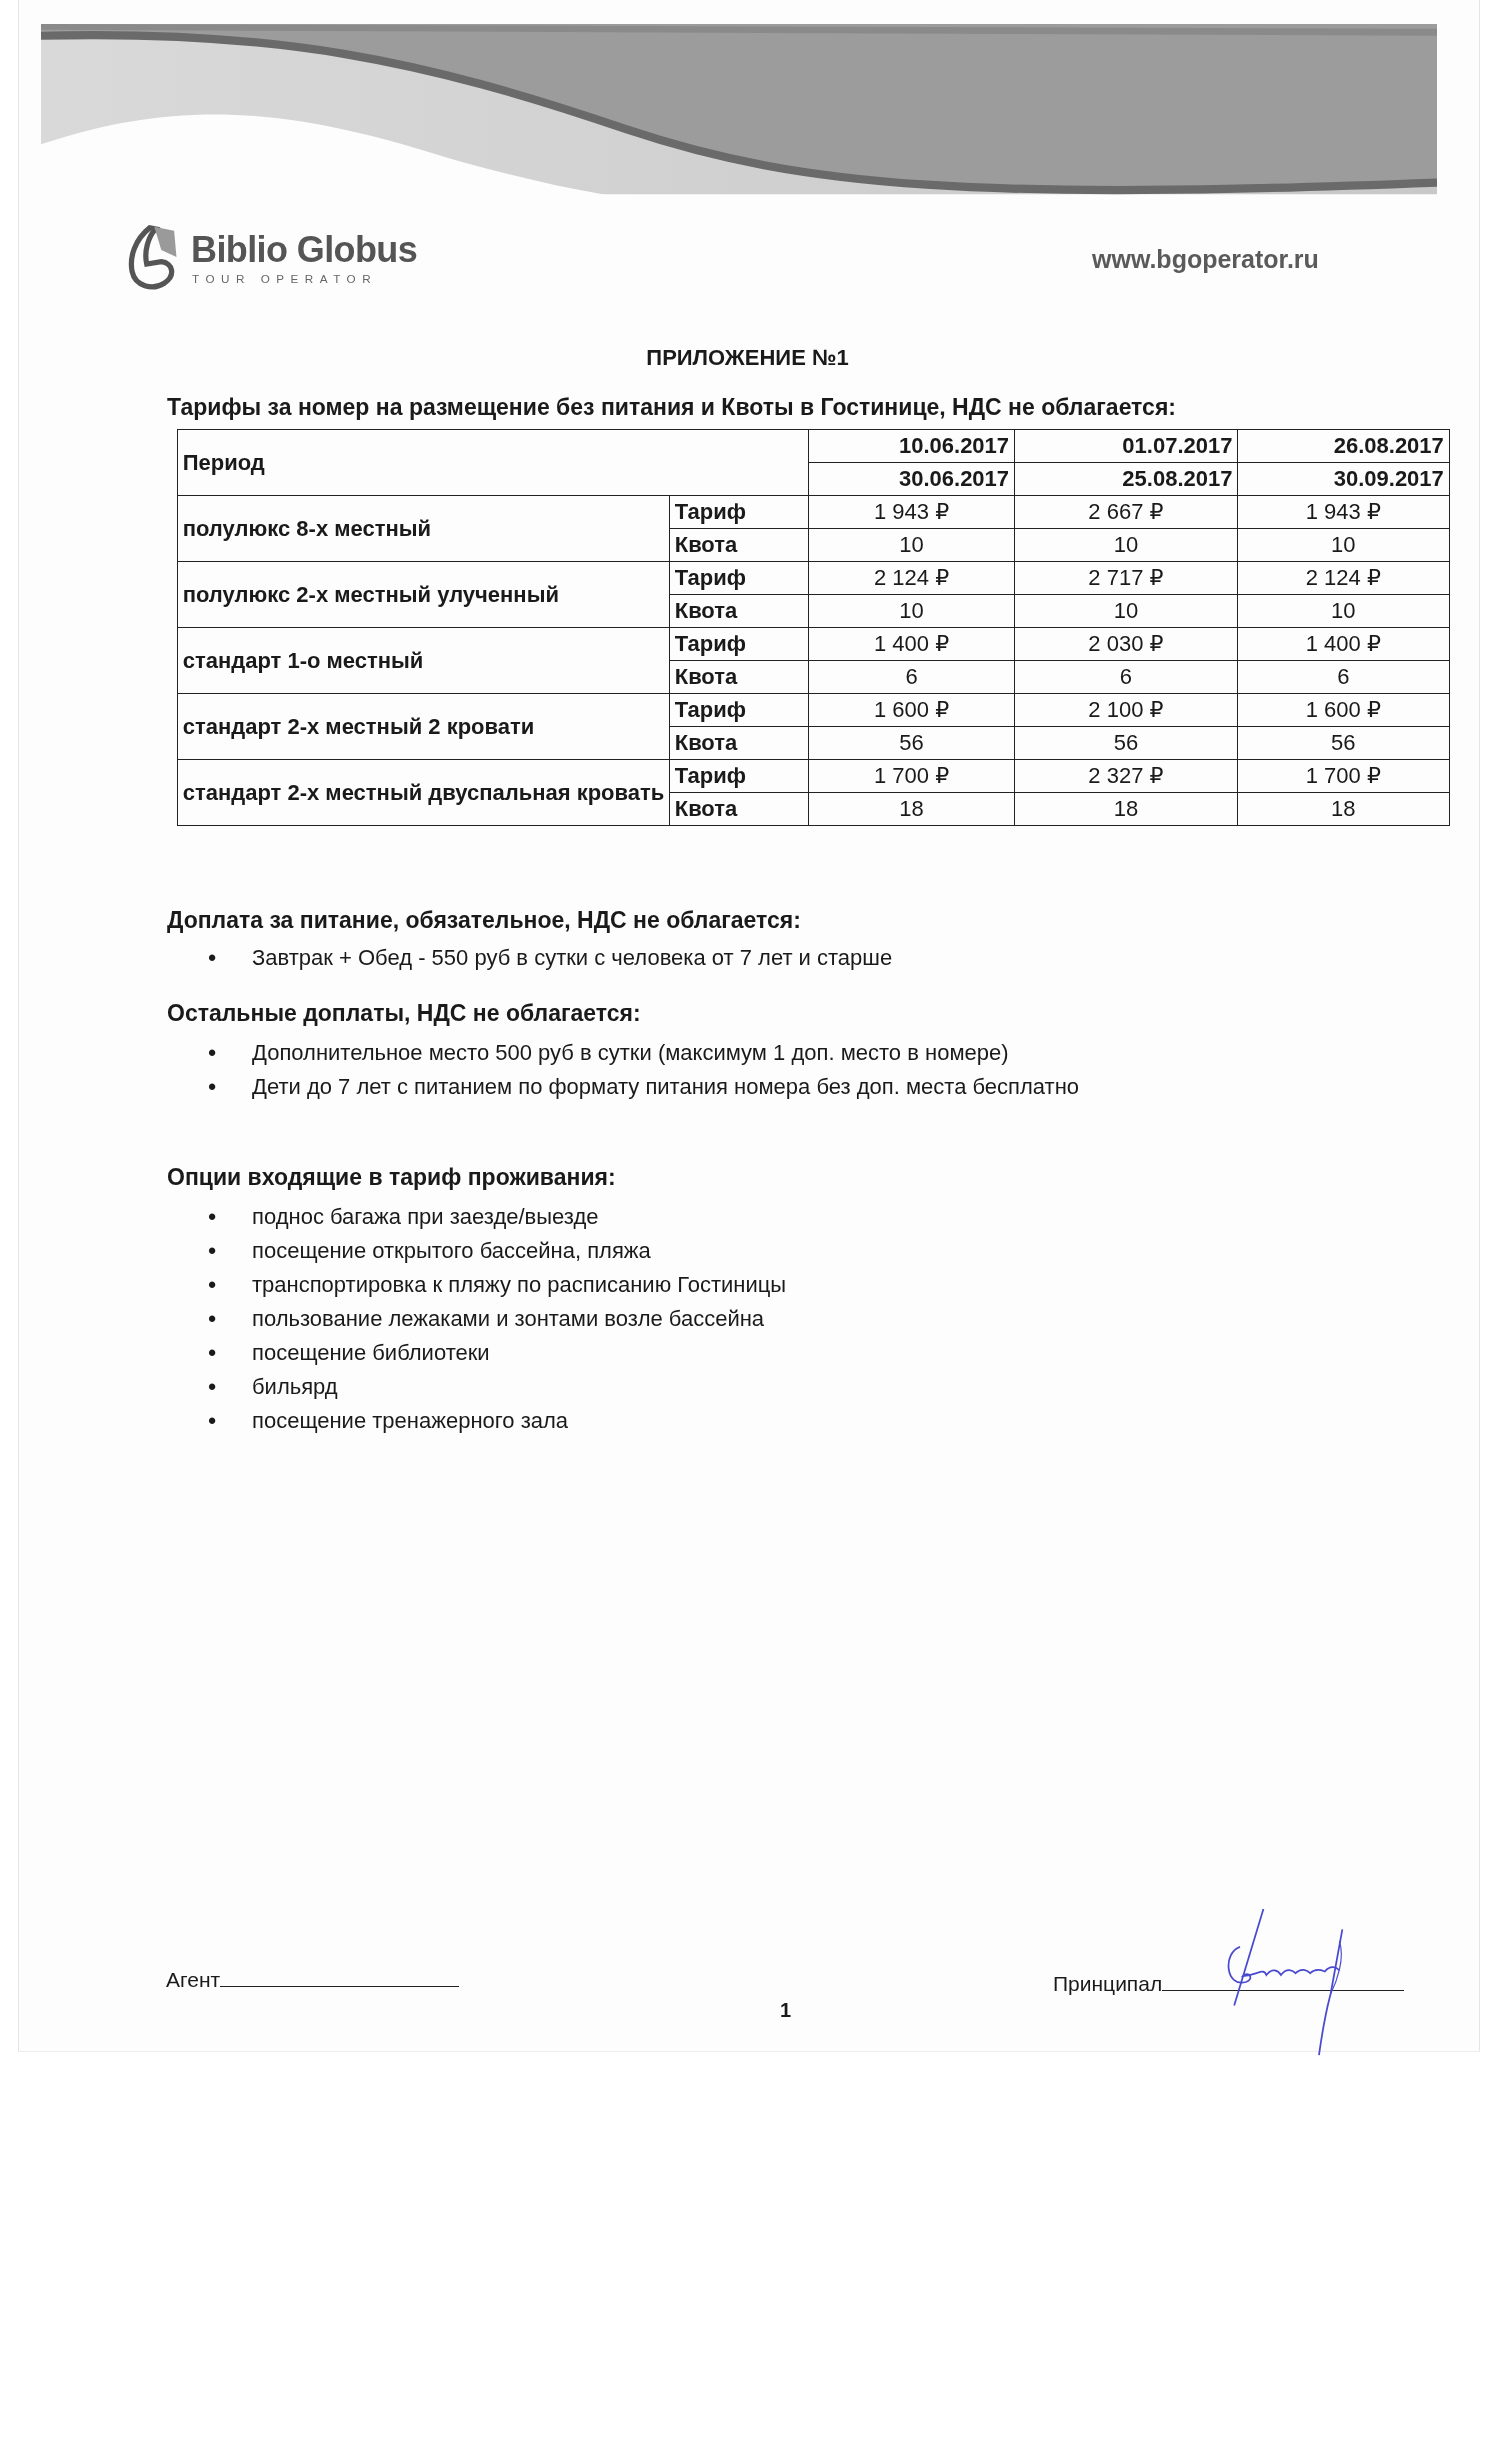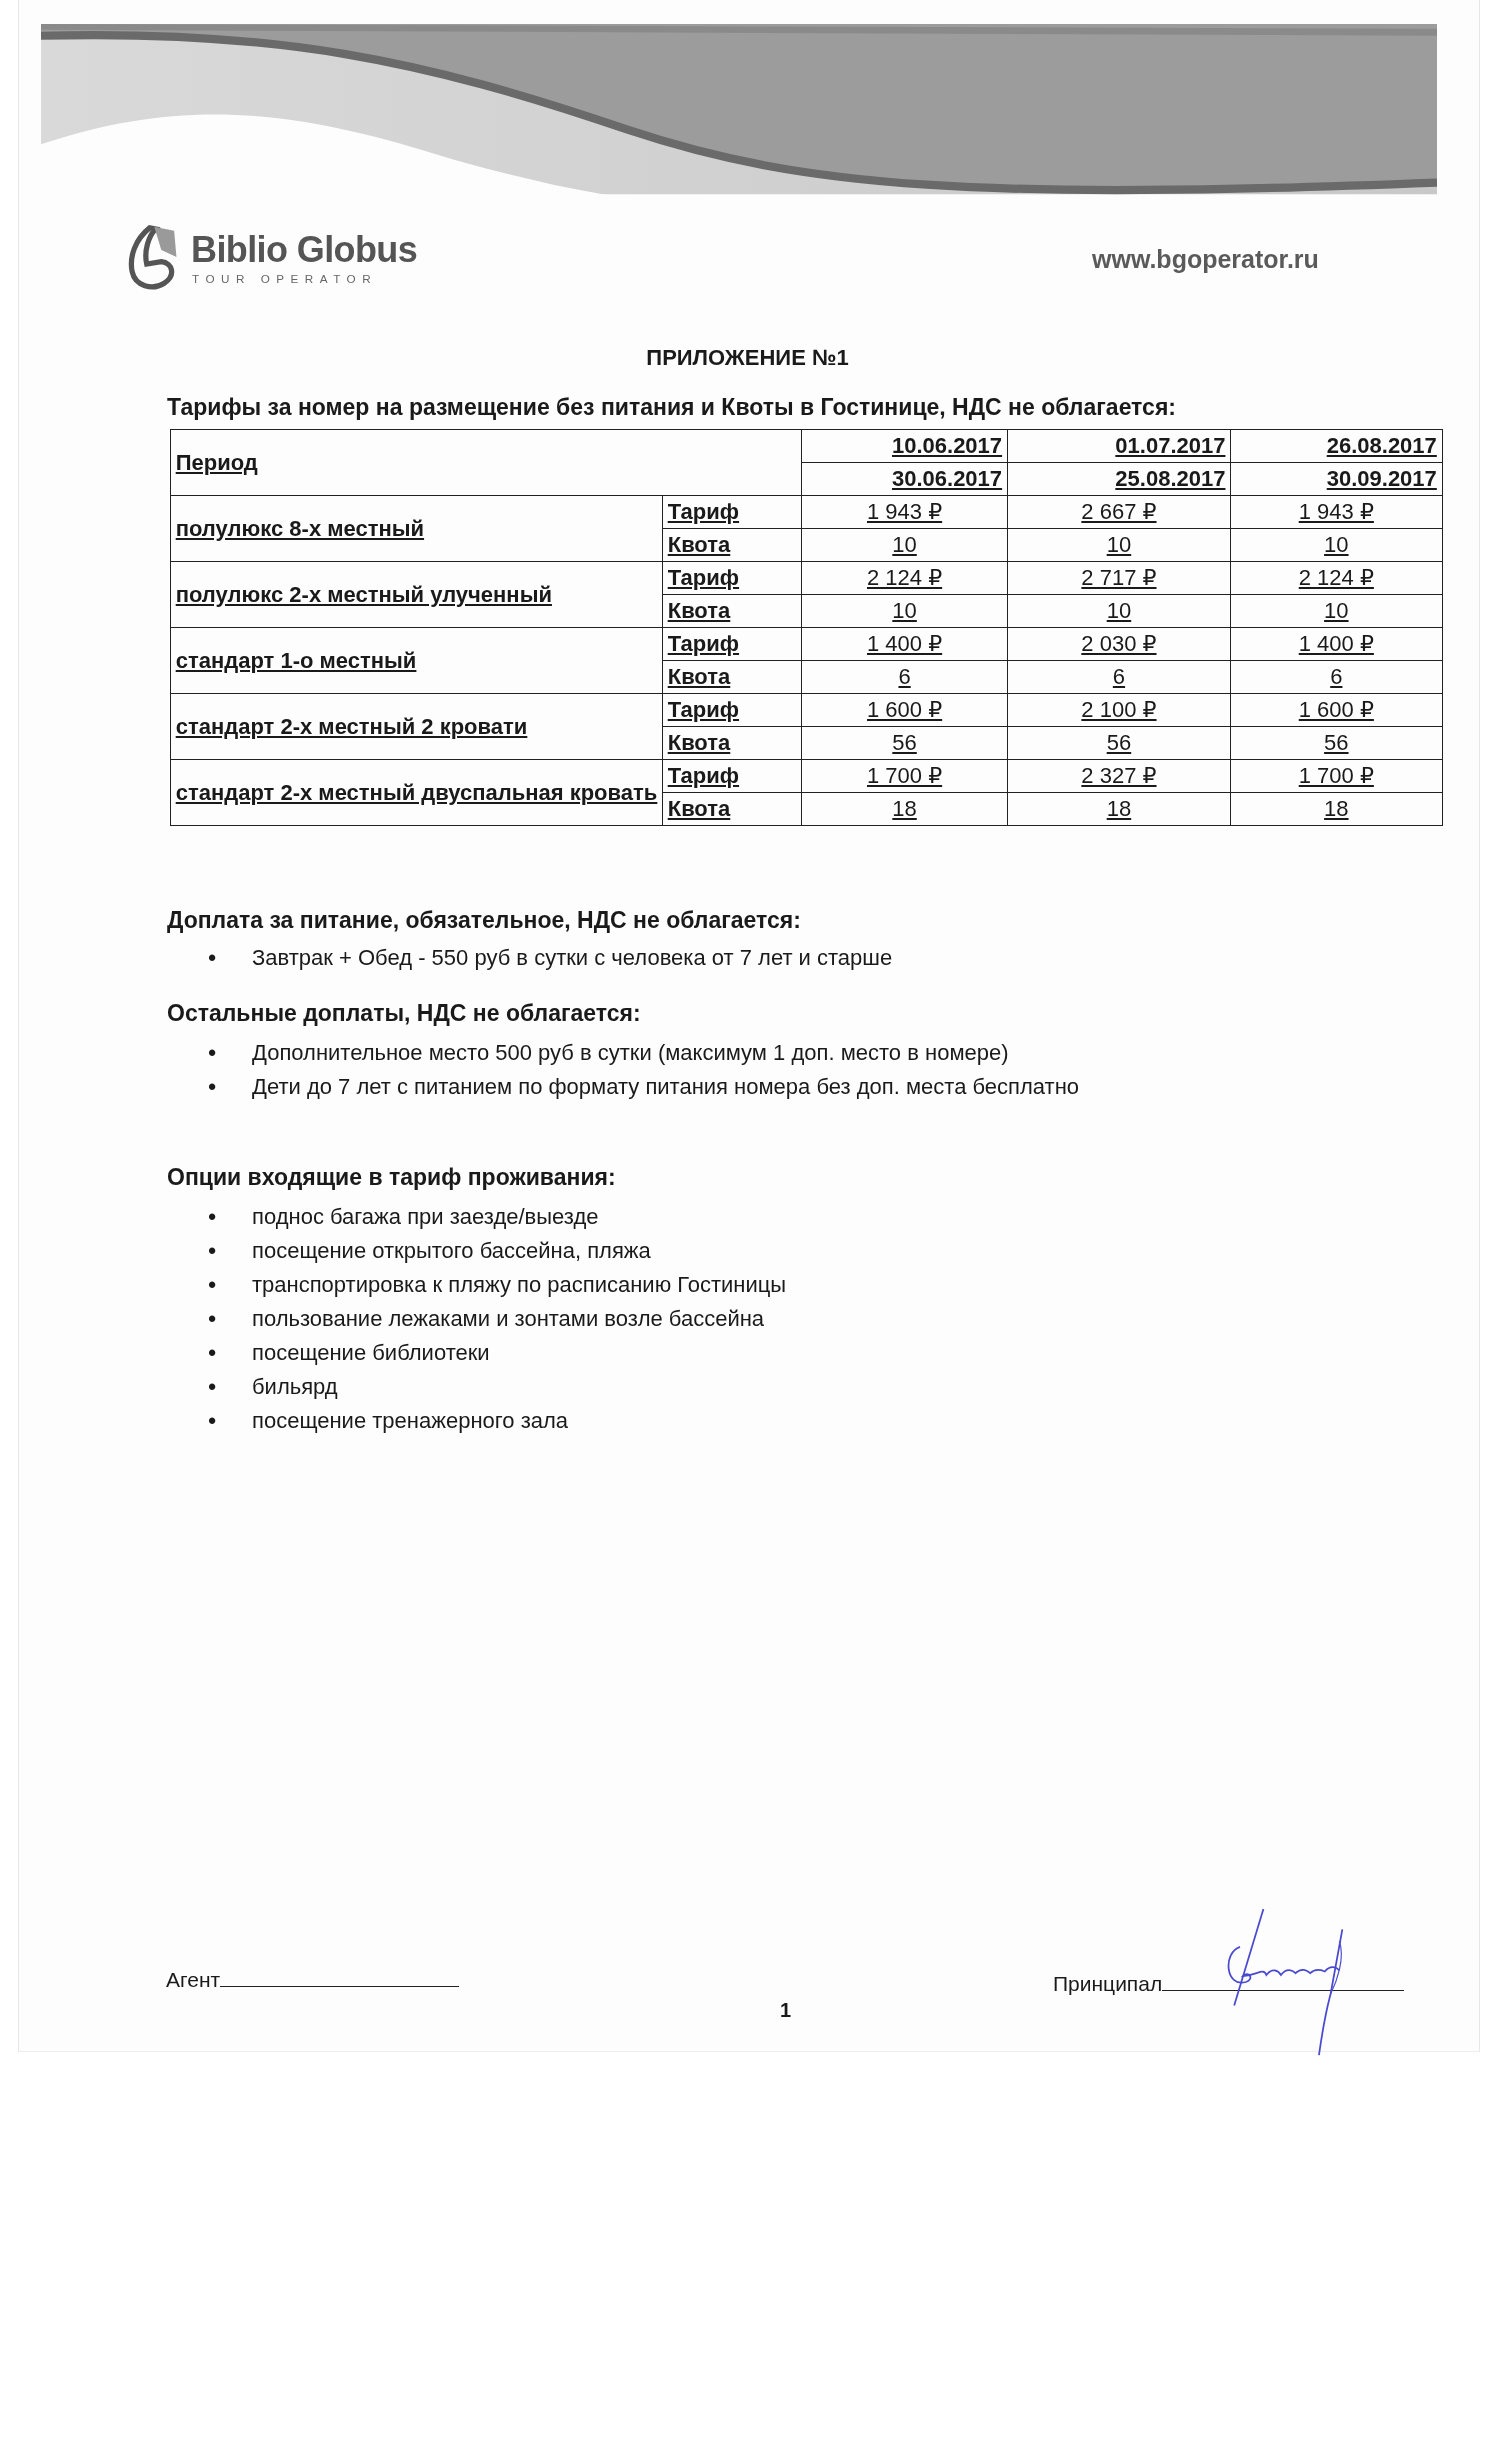--- a/index.html
+++ b/index.html
@@ -7,21 +7,21 @@
          font-family:"Liberation Sans", "DejaVu Sans", sans-serif; color:#1a1a1a; }
   .scan { position:absolute; left:17.6px; top:0; width:1460px; height:2051px; background:#fdfdfd;
           border-left:1.8px solid #e6e6e6; border-right:1.8px solid #e6e6e6; border-bottom:1.2px solid #eeeeee; }
   .band { position:absolute; left:41px; top:23.5px; width:1396px; height:182px; }
   .logo { position:absolute; left:126px; top:222px; width:352px; height:70px; }
   .logo-text { position:absolute; left:65px; top:7px; font-size:36px; font-weight:bold; color:#555; letter-spacing:-0.6px; }
   .logo-sub { position:absolute; left:66px; top:50px; font-size:11.7px; letter-spacing:6.5px; color:#666; }
   .url { position:absolute; left:1092px; top:245px; font-size:25px; font-weight:bold; color:#5a5a5a; }
   .title { position:absolute; left:0; width:1495px; top:345px; text-align:center; font-size:22px; font-weight:bold; }
   .subtitle { position:absolute; left:167px; top:394px; font-size:23px; font-weight:bold; white-space:nowrap; }
-  table.rates { position:absolute; left:170px; top:429px; border-collapse:collapse; font-size:22px;text-decoration:underline; }
+  table.rates { position:absolute; left:177px; top:429px; border-collapse:collapse; font-size:22px; }
   table.rates td { border:1.8px solid #222; padding:0 4.7px; height:32px; line-height:32px; white-space:nowrap; }
   td.room { width:317px; font-weight:bold; line-height:30.5px; padding-left:4.7px; white-space:normal; vertical-align:middle; }
   td.kind { width:129px; font-weight:bold;margin-left:16px; }
   td.val { text-align:center; }
   td.c1 { width:195px; } td.c2 { width:213px; } td.c3 { width:201px; }
   td.hdr { font-weight:bold; text-align:right; }
   .section-h { position:absolute; left:167px; font-size:23px; font-weight:bold; white-space:nowrap; }
   ul.blist { position:absolute; left:208px; margin:0; padding:0; list-style:none; font-size:22px; }
   ul.blist li { position:relative; padding-left:44px; height:34px; line-height:34px; white-space:nowrap; }
   ul.blist li::before { content:"\2022"; position:absolute; left:0; top:0; font-size:23.5px; }

